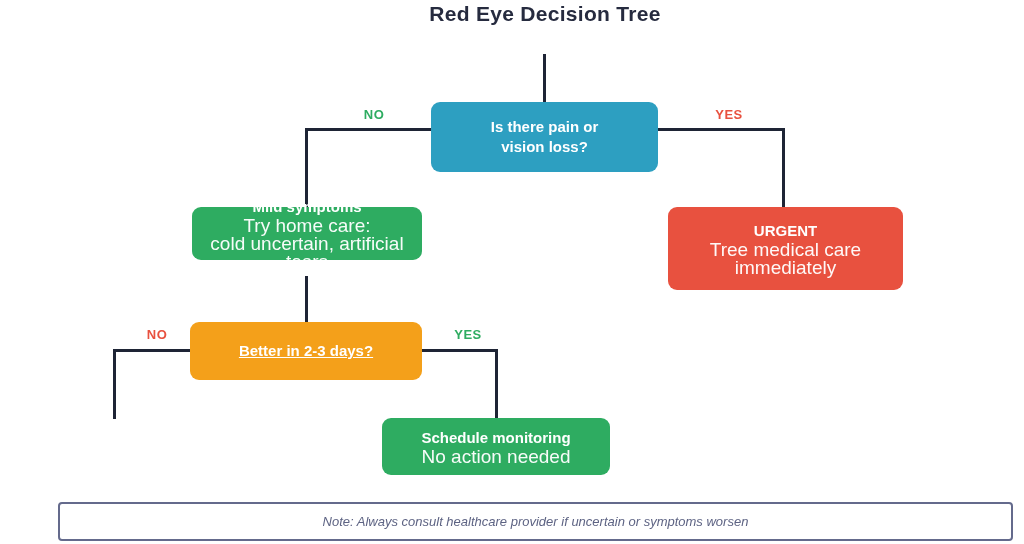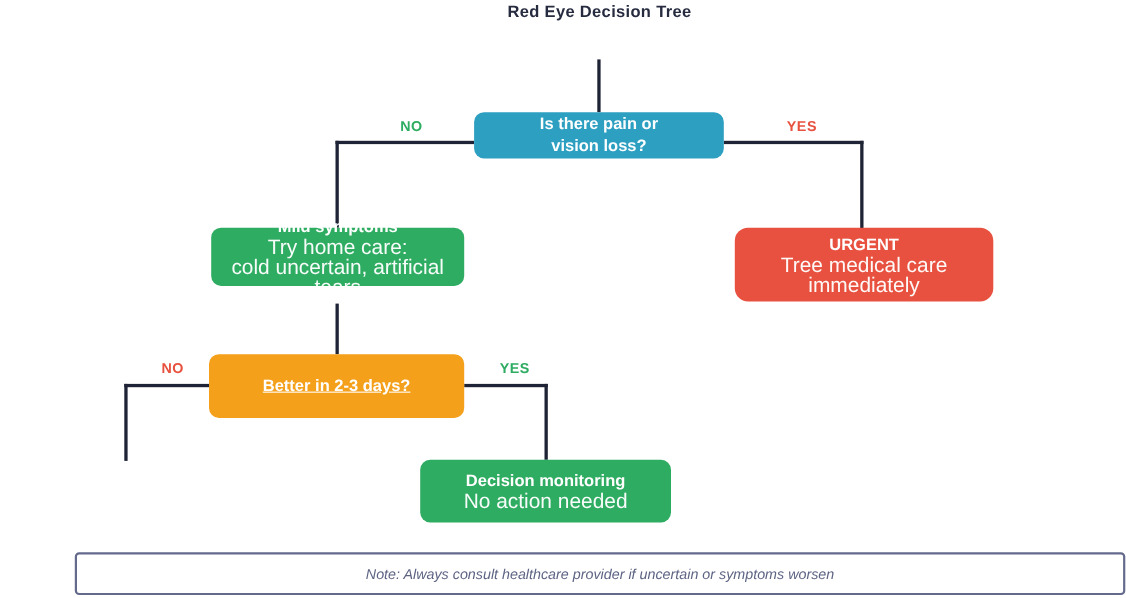--- a/index.html
+++ b/index.html
@@ -12,35 +12,35 @@
   body {
     background: var(--bg);
     font-family: "Liberation Sans", sans-serif;
     position: relative;
     overflow: hidden;
   }
   .stage { position: absolute; left: 0; top: 0; width: 1024px; height: 544px; }
 
   .title {
     position: absolute; left: 65px; top: 2px; width: 960px;
-    text-align: center; font-size: 15px; font-weight: bold;
+    text-align: center; font-size: 21px; font-weight: bold;
     color: var(--title-text); letter-spacing: 0.3px;
   }
 
   .node {
     position: absolute; border-radius: 9px; color: #ffffff;
     display: flex; flex-direction: column; justify-content: center;
     text-align: center; padding: 4px 10px;
   }
   .node .heading { font-weight: bold; font-size: 15px; line-height: 20px; }
   .node .body    { font-size: 19px; line-height: 18px; color: rgba(255,255,255,0.96); text-align: center; }
 
-  .n-root     { left: 431px; top: 102px; width: 227px; height: 42px; background: var(--teal); }
+  .n-root     { left: 431px; top: 102px; width: 227px; height: 70px; background: var(--teal); }
   .n-mild     { left: 192px; top: 207px; width: 230px; height: 53px; background: var(--green); }
-  .n-urgent   { left: 668px; top: 207px; width: 235px; height: 67px; background: var(--red); border-radius: 12px; }
+  .n-urgent   { left: 668px; top: 207px; width: 235px; height: 83px; background: var(--red); }
   .n-better   { left: 190px; top: 322px; width: 232px; height: 58px; background: var(--orange); text-decoration: underline; }
   .n-schedule { left: 3px;   top: 419px; width: 228px; height: 56px; background: var(--orange); }
   .n-monitor  { left: 382px; top: 418px; width: 228px; height: 57px; background: var(--green); }
 
   .conn { position: absolute; background: var(--line); }
   .c-title-root { left: 543px; top: 54px;  width: 3px;   height: 48px; }
   .c-root-l-h   { left: 305px; top: 128px; width: 126px; height: 3px; }
   .c-root-l-v   { left: 305px; top: 128px; width: 3px;   height: 79px; }
   .c-root-r-h   { left: 658px; top: 128px; width: 127px; height: 3px; }
   .c-root-r-v   { left: 782px; top: 128px; width: 3px;   height: 80px; }
@@ -55,21 +55,21 @@
     letter-spacing: 0.5px; width: 60px; text-align: center;
   }
   .el-green { color: var(--green); }
   .el-red   { color: var(--red); }
   .el-root-no  { left: 344px; top: 107px; }
   .el-root-yes { left: 699px; top: 107px; }
   .el-bet-no   { left: 127px; top: 327px; }
   .el-bet-yes  { left: 438px; top: 327px; }
 
   .note-box {
-    position: absolute; left: 68px; top: 502px; width: 955px; height: 39px;
+    position: absolute; left: 58px; top: 502px; width: 955px; height: 39px;
     border: 2px solid var(--note-border); border-radius: 4px;
     display: flex; align-items: center; justify-content: center;
   }
   .note-text {
     font-size: 13px; font-style: italic; color: var(--note-text);
     text-align: center;
   }
 </style>
 </head>
 <body>
@@ -110,21 +110,21 @@
     <div class="body">Tree medical care</div>
     <div class="body">immediately</div>
   </div>
 
   <div class="node n-better">
     <div class="heading">Better in 2-3 days?</div>
   </div>
 
 
   <div class="node n-monitor">
-    <div class="heading">Decision monitoring</div>
+    <div class="heading">Schedule monitoring</div>
     <div class="body">No action needed</div>
   </div>
 
   <div class="note-box">
     <div class="note-text">Note: Always consult healthcare provider if uncertain or symptoms worsen</div>
   </div>
 
 </div>
 
 </body></html>

